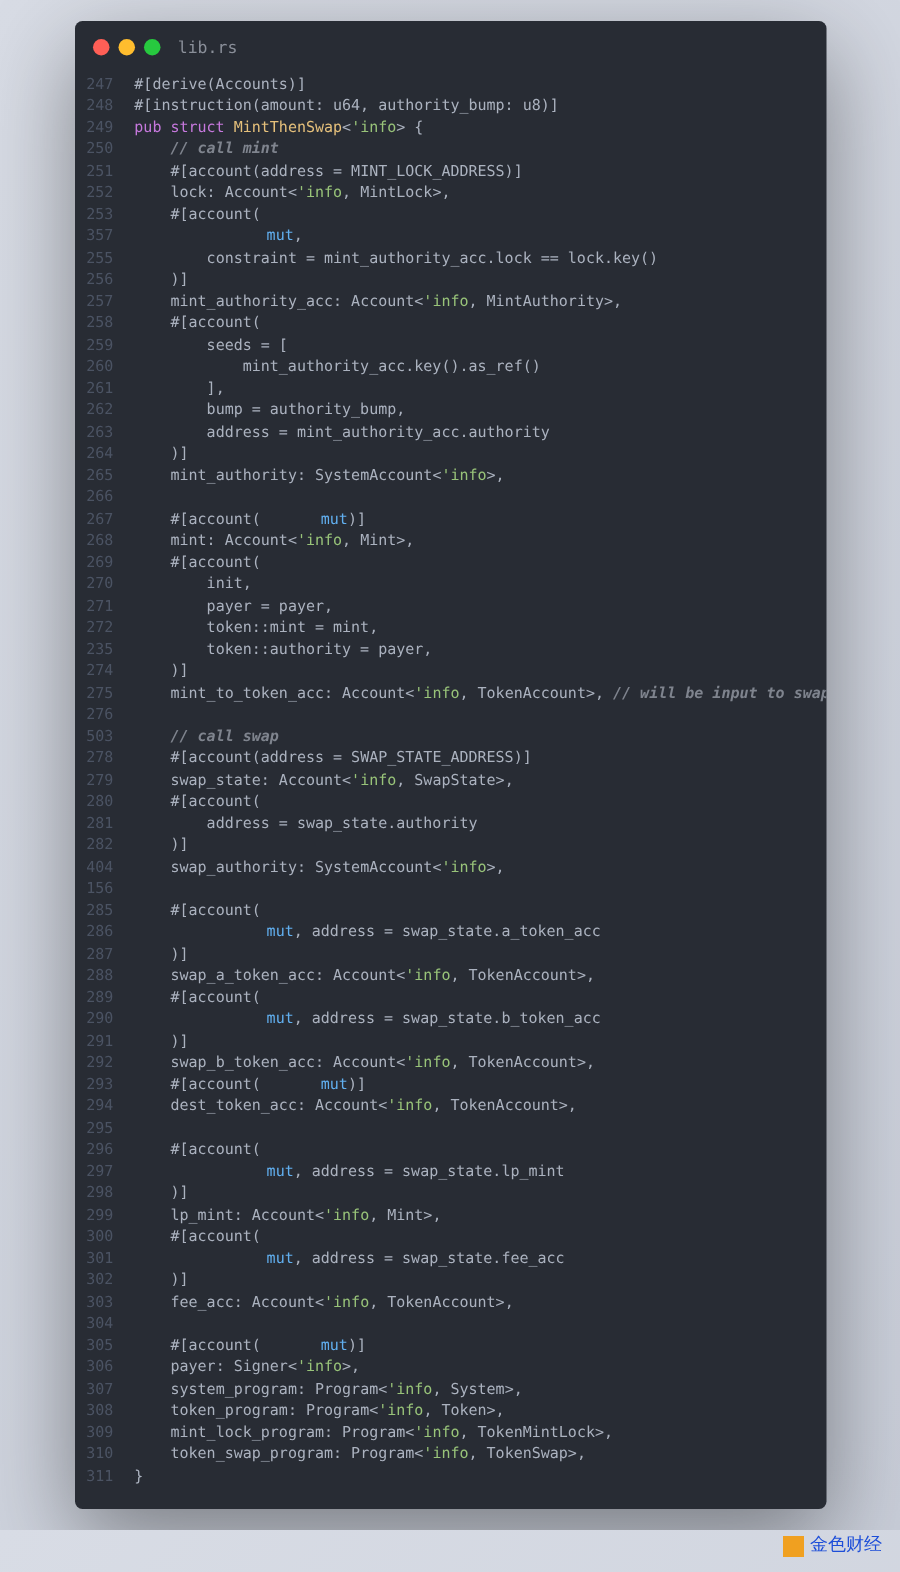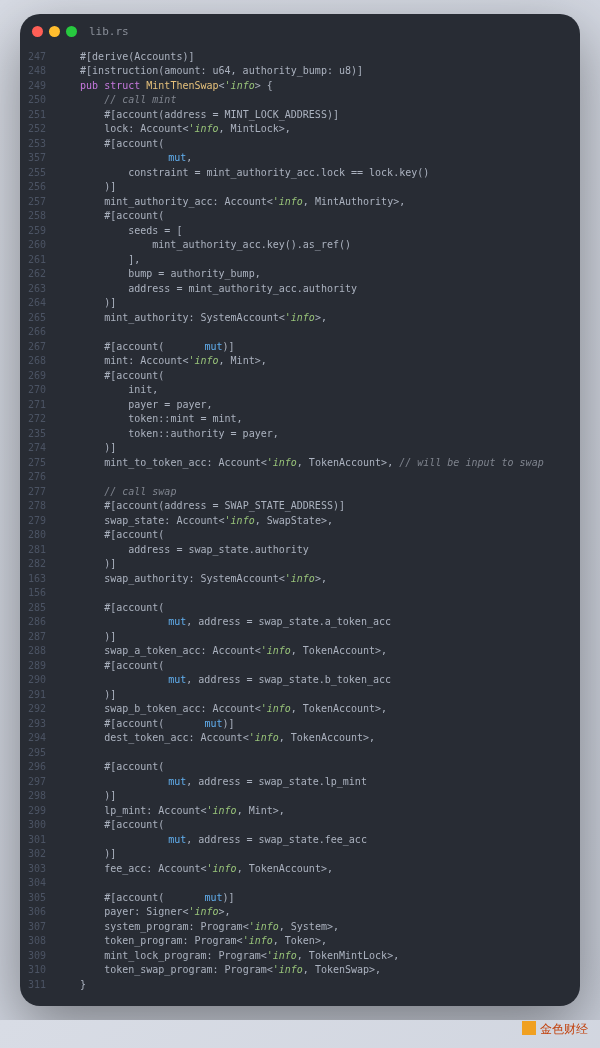--- a/index.html
+++ b/index.html
@@ -5,24 +5,24 @@
   body {
     margin: 0;
     padding: 14px;
     background: linear-gradient(135deg, #d8dce5 0%, #c8cdd8 100%);
     font-family: 'SF Mono', 'Menlo', 'Consolas', monospace;
     font-size: 10px;
     line-height: 1.45;
   }
   .window {
     background: #282c34;
-    border-radius: 20px;
+    border-radius: 5px;
     box-shadow: 0 20px 60px rgba(0,0,0,0.4);
     overflow: hidden;
-    width: 560px;
+    width: 501px;
     margin: 0 auto;
   }
   .titlebar {
     display: flex;
     align-items: center;
     padding: 10px 12px 6px 12px;
     gap: 6px;
   }
   .dot {
     width: 11px;
@@ -45,38 +45,37 @@
     color: #4b5363;
     padding-right: 14px;
     user-select: none;
     flex-shrink: 0;
     font-size: 10px;
   }
   .code {
     color: #abb2bf;
     white-space: pre;
     flex: 1;
-    margin-left: 20px;
   }
   .line { display: block; min-height: 1.45em; }
   .c-kw { color: #c678dd; }
-  .c-str { color: #98c379; font-style: italic; }
+  .c-str { color: #98c379; }
   .c-type { color: #e5c07b; }
   .c-mut { color: #61afef; padding-left: 40px; }
-  .c-cmt { color: #7f848e; font-style: italic; }
+  .c-cmt { color: #7f848e; font-style: italic; font-weight: bold; }
   .c-attr { color: #abb2bf; }
   .watermark {
     position: fixed;
     right: 12px;
     bottom: 10px;
     font-size: 12px;
-    color: #c2410c;
+    color: #1d4ed8;
     font-family: sans-serif;
     display: flex;
-    align-items: flex-start;
+    align-items: flex-end;
     gap: 4px;
   }
   .watermark-icon {
     width: 14px;
     height: 14px;
     background: #f0a020;
     display: inline-block;
   }
 </style>
 </head>
@@ -114,27 +113,27 @@
         <span class="line">267</span>
         <span class="line">268</span>
         <span class="line">269</span>
         <span class="line">270</span>
         <span class="line">271</span>
         <span class="line">272</span>
         <span class="line">235</span>
         <span class="line">274</span>
         <span class="line">275</span>
         <span class="line">276</span>
-        <span class="line">277</span>
+        <span class="line">503</span>
         <span class="line">278</span>
         <span class="line">279</span>
         <span class="line">280</span>
         <span class="line">281</span>
         <span class="line">282</span>
-        <span class="line">163</span>
+        <span class="line">404</span>
         <span class="line">156</span>
         <span class="line">285</span>
         <span class="line">286</span>
         <span class="line">287</span>
         <span class="line">288</span>
         <span class="line">289</span>
         <span class="line">290</span>
         <span class="line">291</span>
         <span class="line">292</span>
         <span class="line">293</span>

